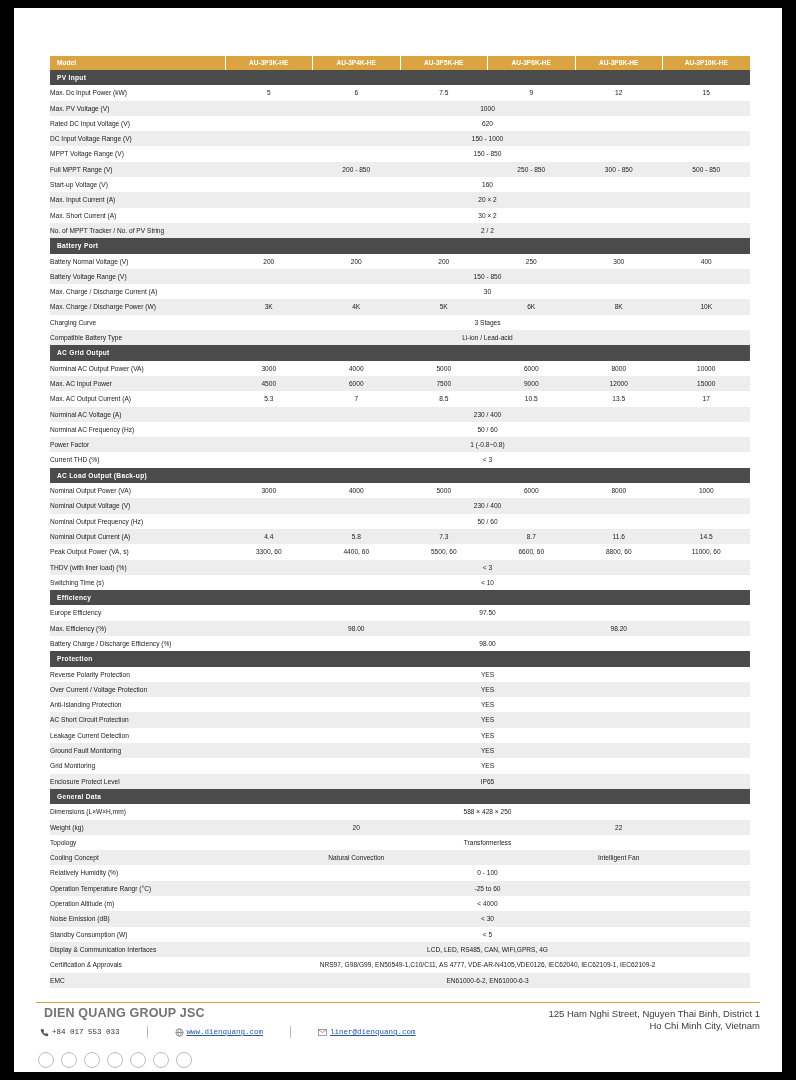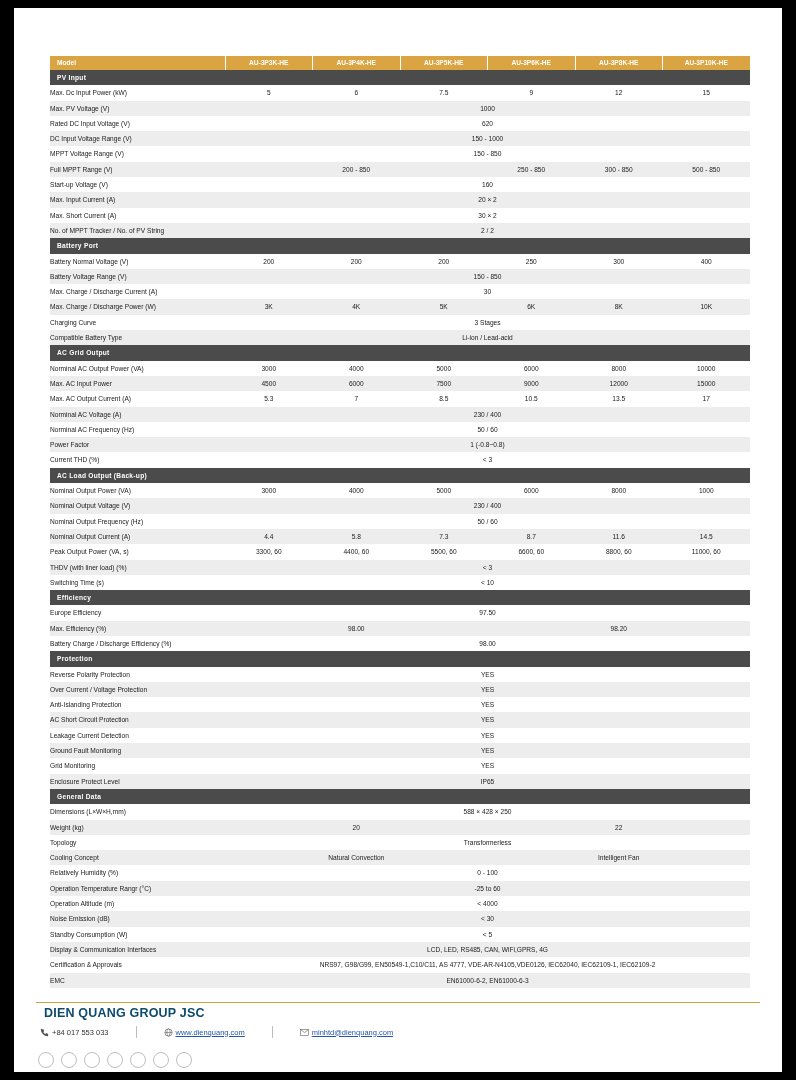--- a/index.html
+++ b/index.html
@@ -86,39 +86,40 @@
     position:absolute;
     left:22px; top:2px;
     width:724px;
     border-top:1px solid #c9a33c;
   }
   .company{
     position:absolute;
     left:30px; top:6px;
     font-size:12.5px;
     font-weight:bold;
-    color:#0c4a6e;
+    color:#737373;
     letter-spacing:0.2px;
   }
   .address{
     position:absolute;
     right:22px; top:8px;
     text-align:right;
     font-size:9.5px;
     color:#3a3a3a;
     line-height:12px;
   }
   .contact-row{
     position:absolute;
     left:26px; top:26px;
     display:flex;
     align-items:center;
     gap:23px;
     font-size:7.5px;
     color:#333;
+    font-family:Liberation Mono, monospace;
   }
   .contact-item{
     display:flex;
     align-items:center;
     gap:3px;
     white-space:nowrap;
   }
   .contact-item .txt{ font-size:7.5px; }
   .contact-item a, .link{
     color:#2457a8;
@@ -463,20 +464,24 @@
           </tr>
         </tbody>
     </table>
   </div>
 
   <div class="footer">
     <div class="footer-line"></div>
 
     <div class="company">DIEN QUANG GROUP JSC</div>
 
+    <div class="address">
+      <div>125  Ham Nghi Street, Nguyen Thai Binh, District 1</div>
+      <div>Ho Chi Minh City, Vietnam</div>
+    </div>
 
     <div class="contact-row">
       <span class="contact-item">
         <span class="svgbox">
           <svg class="ico" viewBox="0 0 16 16">
               <path d="M3 2h3l1.5 3.5L6 7c.8 1.6 1.9 2.7 3.5 3.5L11 9l3.5 1.5v3c0 .5-.5 1-1 1C7.5 14.5 1.5 8.5 1.5 2.5c0-.5.5-1 1-1z" fill="#555"></path>
             </svg>
         </span>
         <span class="txt">+84 017 553 033</span>
       </span>
@@ -496,21 +501,21 @@
 
       <span class="sep"></span>
 
       <span class="contact-item">
         <span class="svgbox">
           <svg class="ico" viewBox="0 0 16 16">
               <rect x="1" y="3" width="14" height="10" fill="none" stroke="#555" stroke-width="1"></rect>
               <path d="M1 3l7 5 7-5" fill="none" stroke="#555" stroke-width="1"></path>
             </svg>
         </span>
-        <span class="txt link">minhtd@dienquang.com</span>
+        <span class="txt link">liner@dienquang.com</span>
       </span>
     </div>
 
     <div class="socials">
       <span class="circle"></span>
       <span class="circle"></span>
       <span class="circle"></span>
       <span class="circle"></span>
       <span class="circle"></span>
       <span class="circle"></span>

